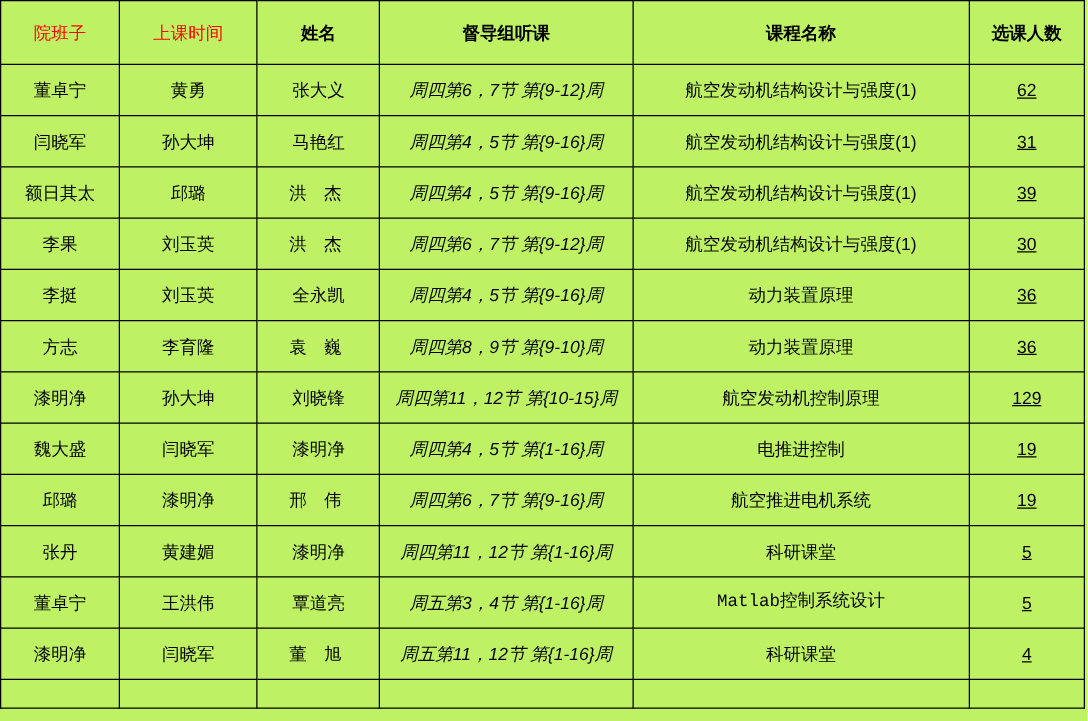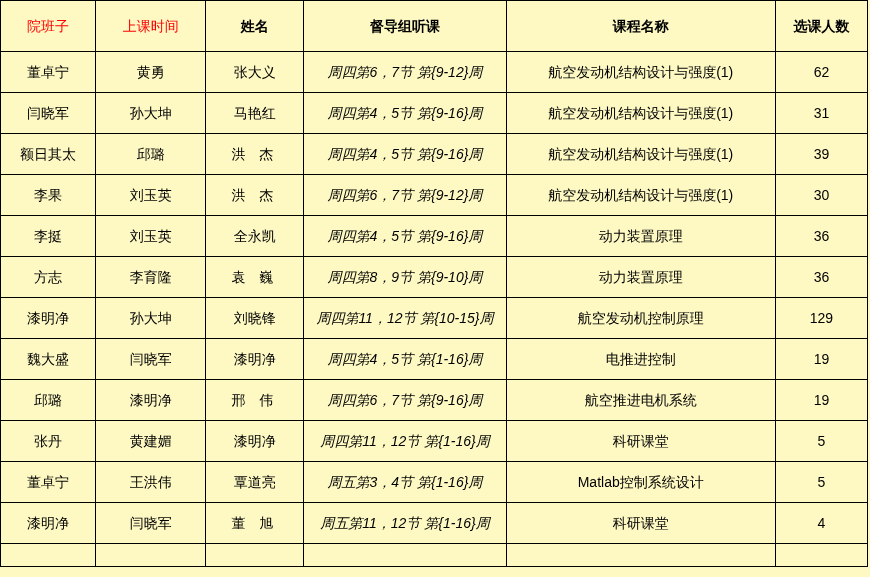--- a/index.html
+++ b/index.html
@@ -11,21 +11,21 @@
     width: 870px;
     height: 577px;
     font-family: "Liberation Sans", "DejaVu Sans", sans-serif;
     color: #000000;
     overflow: hidden;
   }
   .sheet {
     width: 870px;
     height: 577px;
     position: relative;
-    background: #fef9c3;
+    background: #bef264;
   }
   table.grid {
     border-collapse: collapse;
     table-layout: fixed;
     width: 868px;
     margin: 0;
     border: 0;
   }
   table.grid td, table.grid th {
     border: 1px solid #000000;
@@ -62,25 +62,26 @@
   col.c2 { width: 98px; }
   col.c3 { width: 202px; }
   col.c4 { width: 269px; }
   col.c5 { width: 92px; }
 
   td.name-spaced {
     letter-spacing: 0.35em;
     padding-left: 8px;
   }
   td.mono {
-    font-family: Liberation Sans, sans-serif;
+    font-family: Liberation Mono, monospace;
     font-size: 13px;
   }
   td.count {
     font-size: 13px;
+    text-decoration: underline;
   }
   td.time {
     font-size: 13.5px;
     font-style: italic;
   }
   td.course {
     font-size: 14px;
   }
 </style>
 </head>

